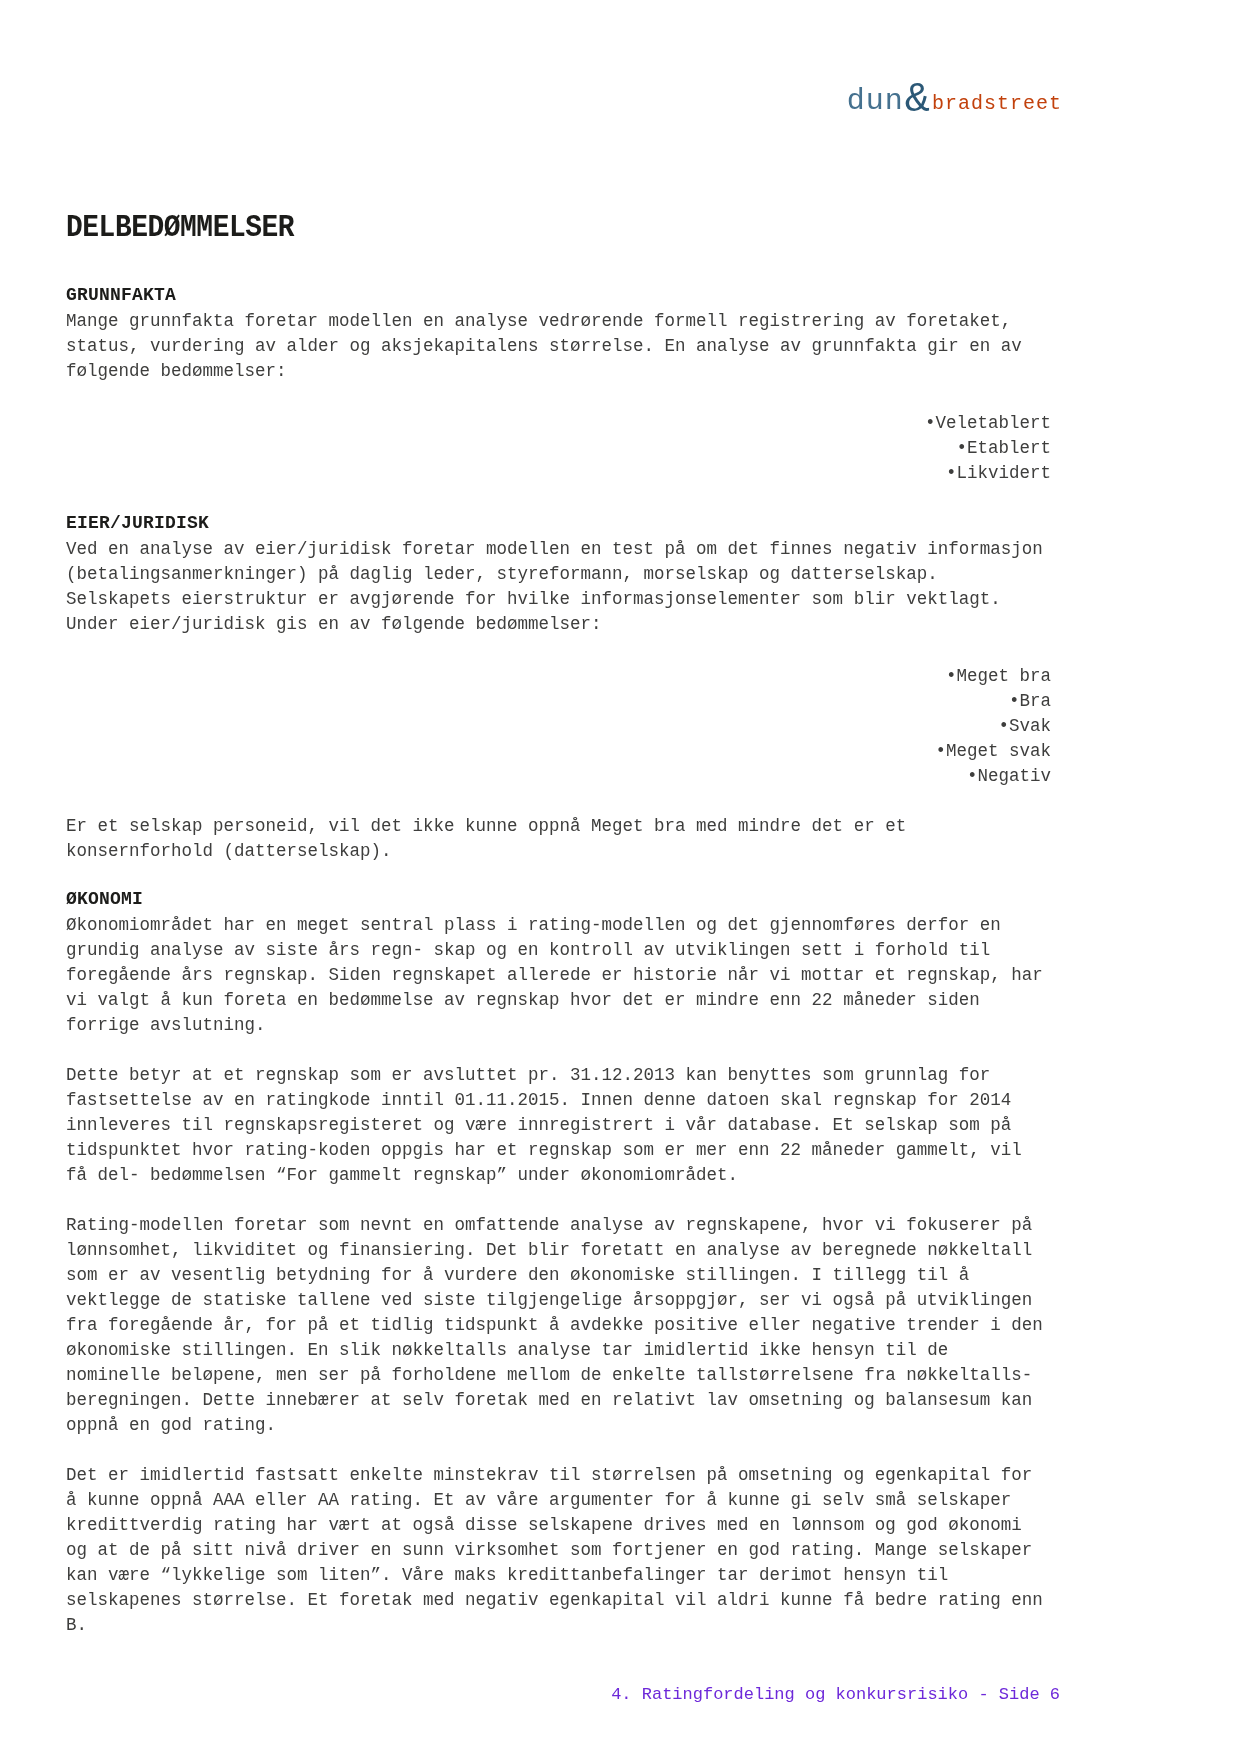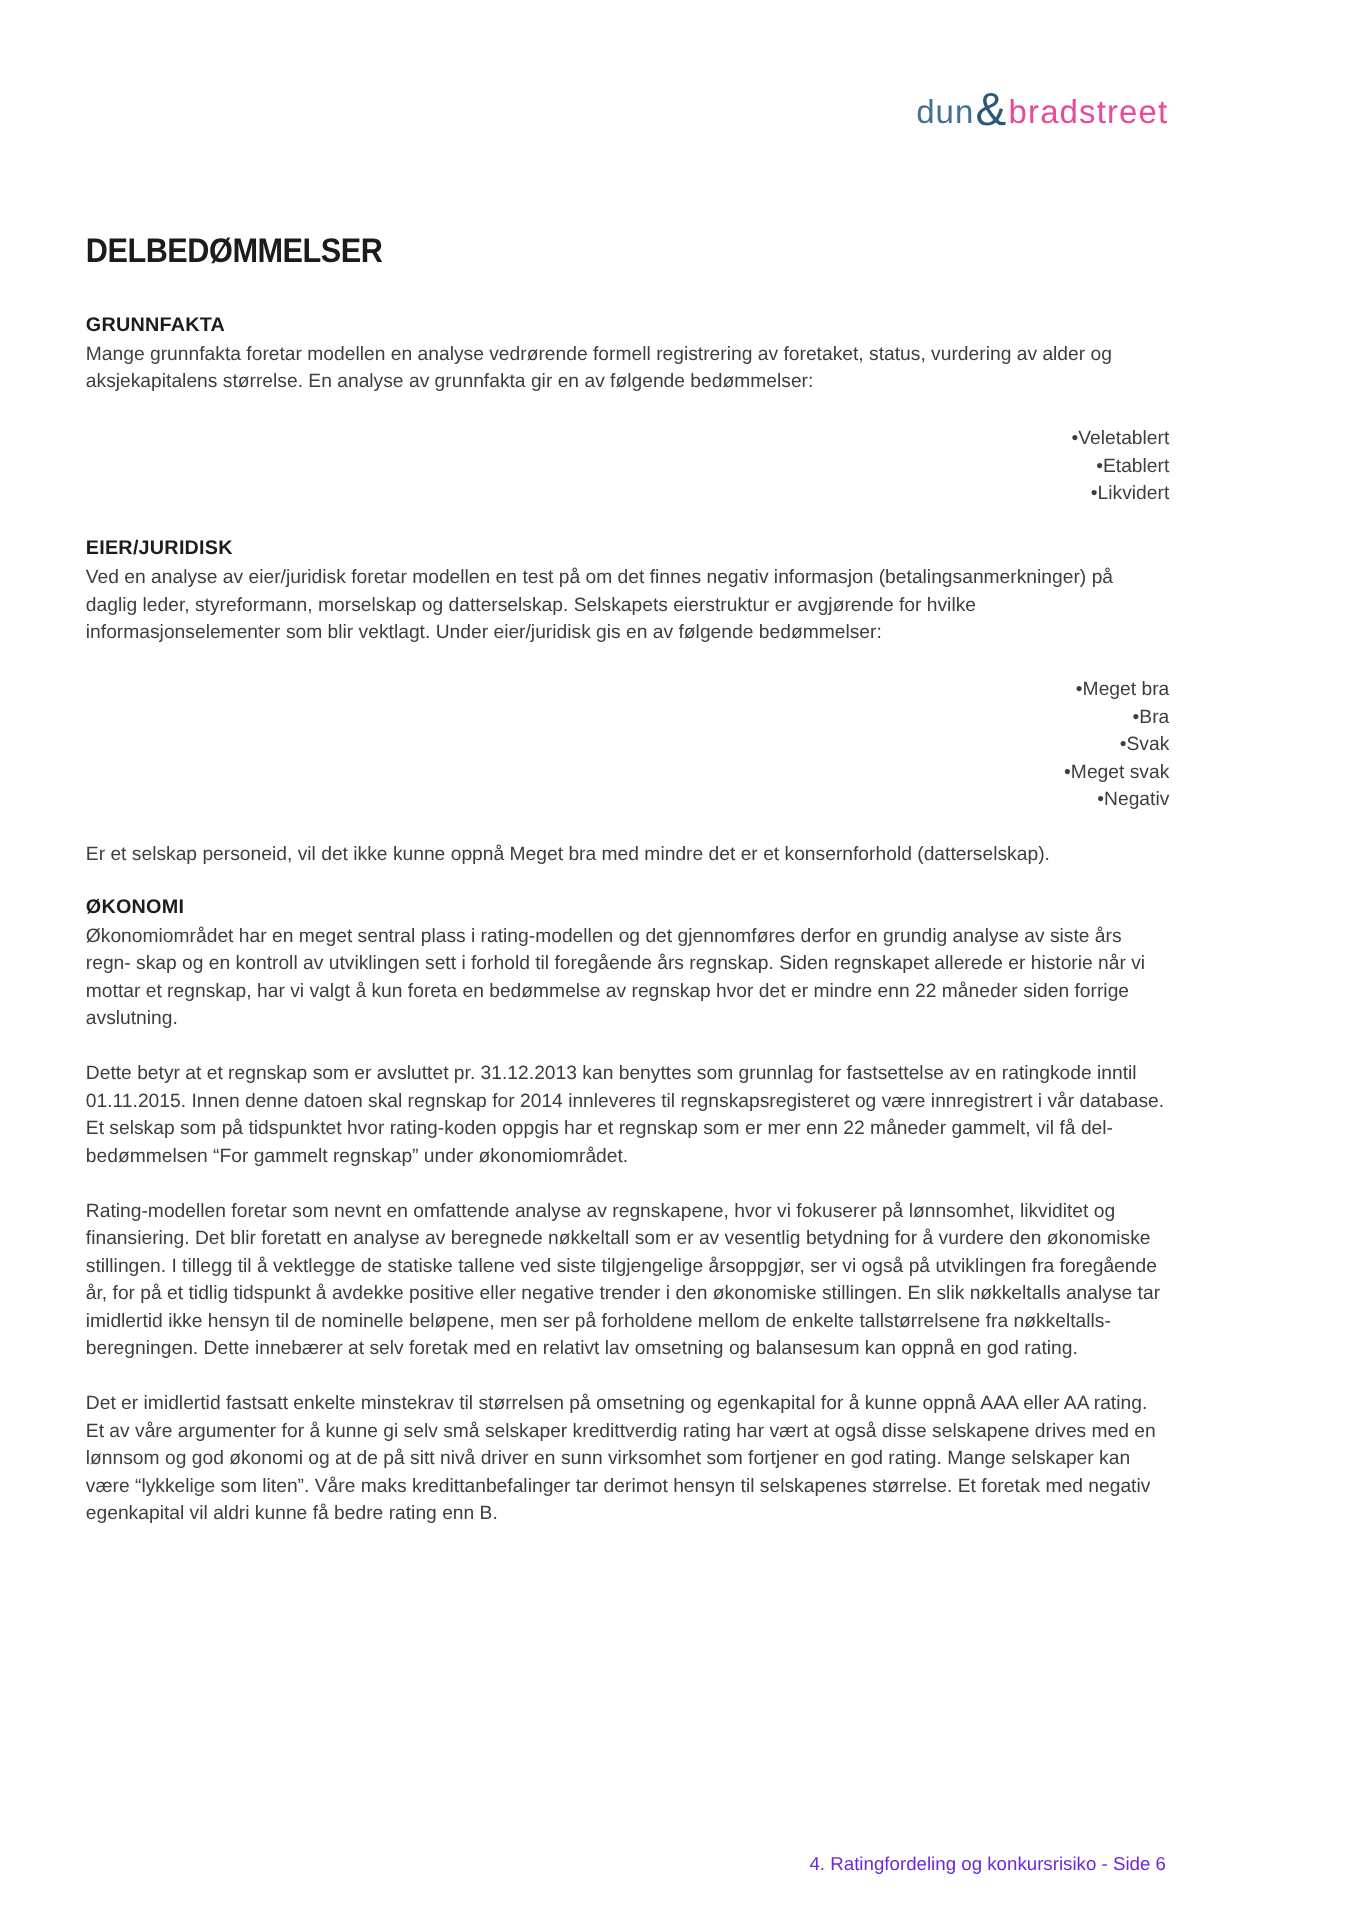--- a/index.html
+++ b/index.html
@@ -3,43 +3,43 @@
 <meta charset="utf-8">
 <style>
   html, body { margin: 0; padding: 0; background: #e8e8e8; }
   .page {
     position: relative;
     width: 1241px;
     height: 1754px;
     margin: 0 auto;
     background: #ffffff;
     overflow: hidden;
-    font-family: Liberation Sans, sans-serif;
+    font-family: Liberation Mono, monospace;
     -webkit-font-smoothing: antialiased;
   }
 
   
   .logo {
     position: absolute;
     top: 74px;
     right: 179px;
     display: flex;
     align-items: baseline;
     white-space: nowrap;
     letter-spacing: 1px;
     user-select: none;
   }
   .logo-dun  { font-size: 30px; font-weight: 500; color: #45718f; }
   .logo-amp  { font-size: 42px; font-weight: 500; color: #2b5876; margin: 0 1px; position: relative; top: 2px; }
-  .logo-brad { font-size: 30px; font-weight: 400; color: #ec4899; }
+  .logo-brad { font-size: 20px; font-weight: 400; color: #c2410c; }
 
   
   .content {
     position: absolute;
-    left: 78px;
+    left: 66px;
     top: 0;
     width: 985px;
     color: #3e3e3d;
     font-size: 17.5px;
     line-height: 25px;
   }
 
   h1.doc-title {
     margin: 212px 0 0 0;
     font-size: 31px;

